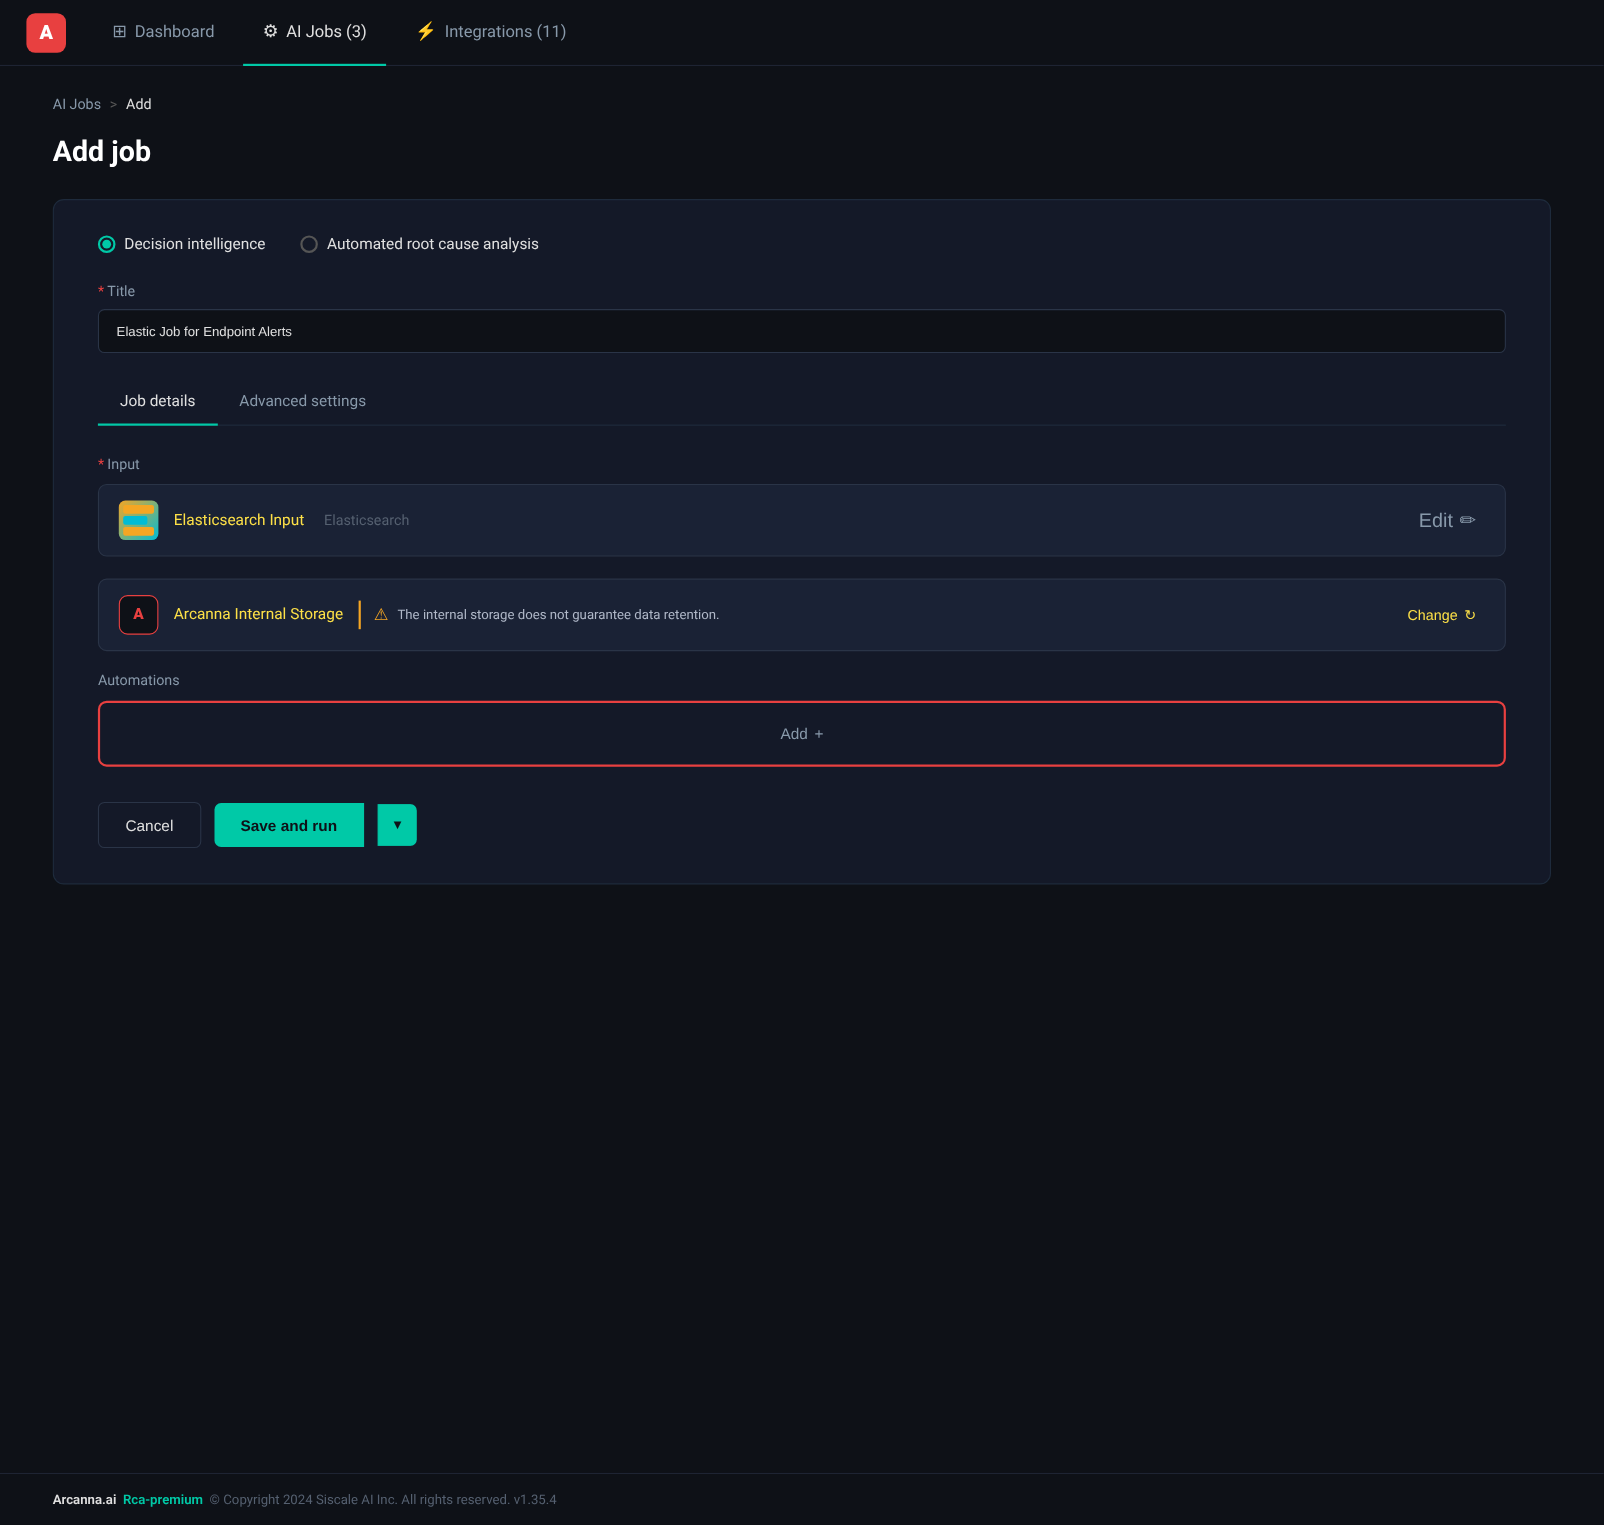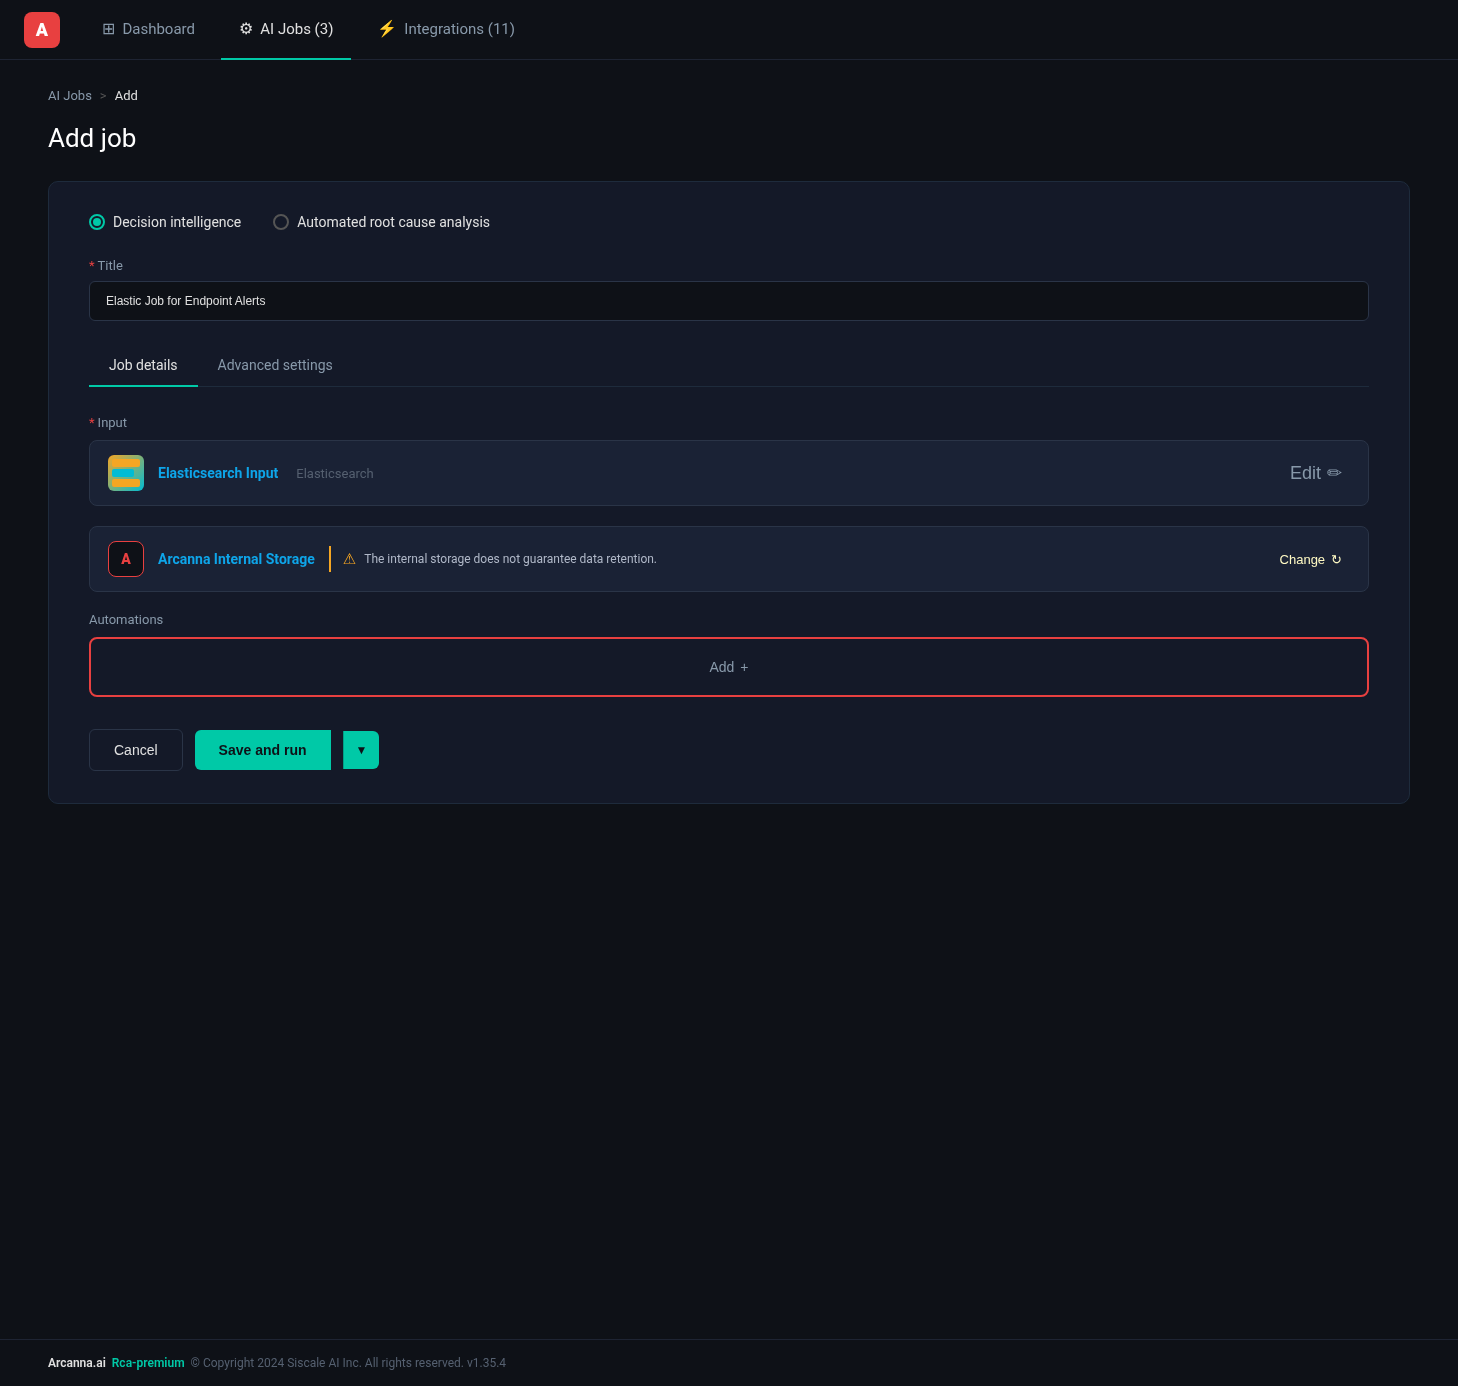--- a/index.html
+++ b/index.html
@@ -77,21 +77,21 @@
       color: #8899aa;
       text-decoration: none;
       cursor: pointer;
     }
     .breadcrumb-sep { color: #555; }
     .breadcrumb-current { color: #e0e0e0; }
 
     
     .page-title {
       font-size: 26px;
-      font-weight: 400;
+      font-weight: 700;
       color: #ffffff;
       margin-bottom: 28px;
     }
 
     
     .card {
       background-color: #141928;
       border: 1px solid #1e2b3c;
       border-radius: 10px;
       padding: 32px 40px;
@@ -212,22 +212,22 @@
       background: linear-gradient(135deg, #f5a623 0%, #00bcd4 100%);
       position: relative;
     }
     .arcanna-icon {
       background: #0e1117;
       border: 1.5px solid #e84040;
       border-radius: 8px;
     }
     .item-name {
       font-size: 14px;
-      color: #0ea5e9;
-      font-weight: 700;
+      color: #fde047;
+      font-weight: 400;
     }
     .item-tag {
       font-size: 13px;
       color: #556070;
       margin-left: 4px;
     }
     .item-row-spacer { flex: 1; }
     .edit-btn {
       background: transparent;
       border: none;
@@ -236,21 +236,21 @@
       cursor: pointer;
       display: flex;
       align-items: center;
       gap: 6px;
       padding: 4px 8px;
       border-radius: 4px;
     }
     .change-btn {
       background: transparent;
       border: none;
-      color: #fef9c3;
+      color: #fde047;
       font-size: 13px;
       cursor: pointer;
       display: flex;
       gap: 6px;
       padding: 4px 8px;
       border-radius: 4px;
     }
 
     
     .warning-box {

